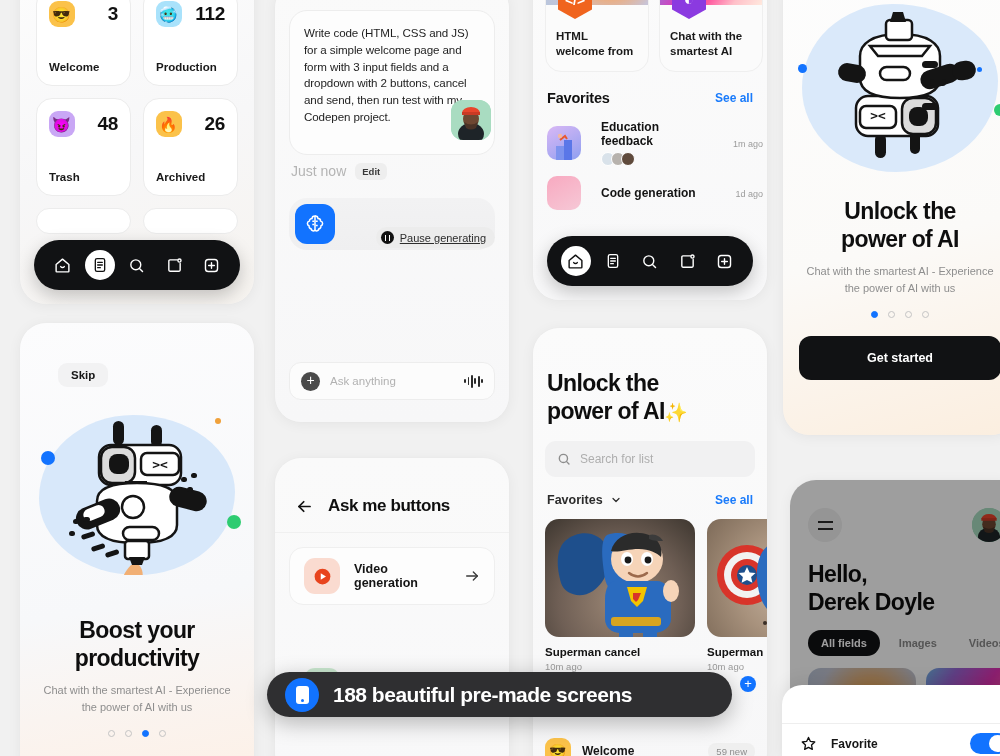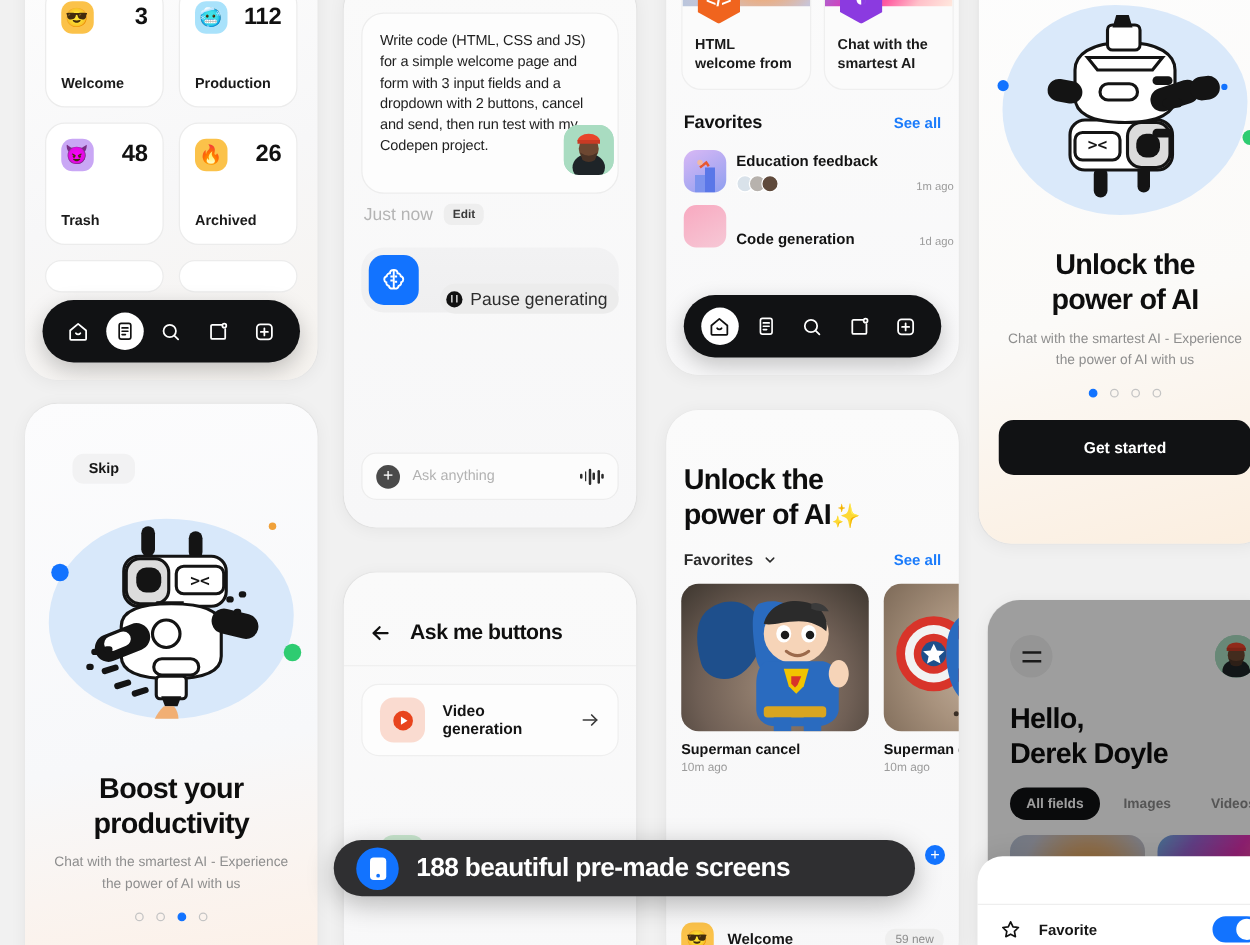--- a/index.html
+++ b/index.html
@@ -78,21 +78,21 @@
             display: block; }
   .dots i.on { background: #1b1b1b; }
   .ai-logo {
     position: absolute; left: 20px; top: 222px; width: 40px; height: 40px;
     border-radius: 12px; background: #1273ff; display: flex;
     align-items: center; justify-content: center;
   }
   .pause-chip {
     position: absolute; right: 14px; top: 245px; display: flex; gap: 6px;
     align-items: center; background: #ececec; border-radius: 14px;
-    padding: 4px 9px 4px 5px; font-size: 14px; color: #2d2d2d;
+    padding: 4px 9px 4px 5px; font-size: 11px; color: #2d2d2d; text-decoration: underline;
   }
   .pause-ic { width: 13px; height: 13px; border-radius: 50%; background: #111;
               display: flex; align-items: center; justify-content: center; }
   .pause-ic b { display: block; width: 5px; height: 6px; border-left: 1.6px solid #fff;
                 border-right: 1.6px solid #fff; }
   .composer {
     position: absolute; left: 14px; right: 14px; bottom: 22px; height: 38px;
     background: #fcfcfc; border: 1px solid #ededed; border-radius: 12px;
     display: flex; align-items: center; gap: 10px; padding: 0 11px;
   }
@@ -113,21 +113,21 @@
   .hex { position: absolute; left: 12px; top: 40px; width: 34px; height: 38px;
          display: flex; align-items: center; justify-content: center;
          color: #fff; font-size: 14px; font-weight: 700;
          clip-path: polygon(50% 0,100% 25%,100% 75%,50% 100%,0 75%,0 25%); }
   .disc-title { padding: 24px 10px 12px 10px; font-size: 11.5px; font-weight: 600;
                 color: #1a1a1a; line-height: 1.32; }
   .sec-head { display: flex; align-items: center; justify-content: space-between;
               padding: 18px 14px 4px 14px; }
   .sec-title { font-size: 14.5px; font-weight: 700; color: #111; letter-spacing: -.2px; }
   .see-all { font-size: 12px; font-weight: 700; color: #1a7bfb; }
-  .fav-row { display: flex; align-items: flex-end; gap: 8px; padding: 10px 4px 0 14px; }
+  .fav-row { display: flex; align-items: center; gap: 20px; padding: 10px 4px 0 14px; }
   .fav-thumb { width: 34px; height: 34px; border-radius: 10px; flex: none; overflow: hidden; }
   .fav-mid { flex: 1; }
   .fav-name { font-size: 12px; font-weight: 700; color: #131313; }
   .fav-time { font-size: 9px; color: #9b9b9b; padding-top: 2px; }
   .stack { display: flex; margin-top: 4px; }
   .stack i { width: 14px; height: 14px; border-radius: 50%; display: block;
              border: 1.5px solid #fff; margin-left: -4px; }
   .stack i:first-child { margin-left: 0; }
 
   
@@ -596,20 +596,27 @@
   </div>
 
   <div class="panel" id="p7">
     <div class="p7title">
       <div>Unlock the</div>
       <div>
         <span>power of AI</span><span style="font-size:19px">✨</span>
       </div>
     </div>
 
+    <div class="search">
+      <svg width="14" height="14" viewBox="0 0 24 24" fill="none" stroke="#8d8d8d" stroke-width="2.4" stroke-linecap="round">
+          <circle cx="11" cy="11" r="7"></circle>
+          <path d="m16.5 16.5 4 4"></path>
+        </svg>
+      <span class="search-ph">Search for list</span>
+    </div>
 
     <div class="p7sec">
       <span class="p7sec-left">
         <span style="font-size:12.5px;font-weight:600;color:#2b2b2b">Favorites</span>
         <svg width="12" height="12" viewBox="0 0 24 24" fill="none" stroke="#2b2b2b" stroke-width="2.4" stroke-linecap="round" stroke-linejoin="round">
             <path d="m6 9 6 6 6-6"></path>
           </svg>
       </span>
       <span class="see-all">See all</span>
     </div>

